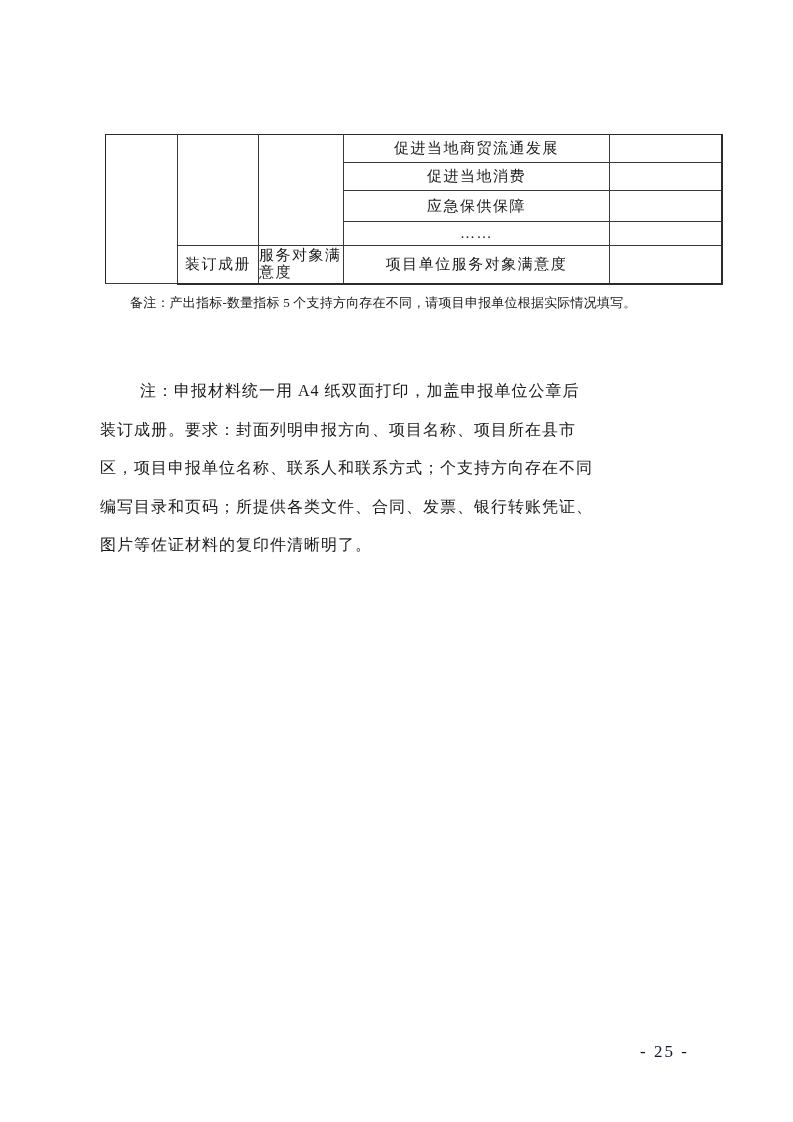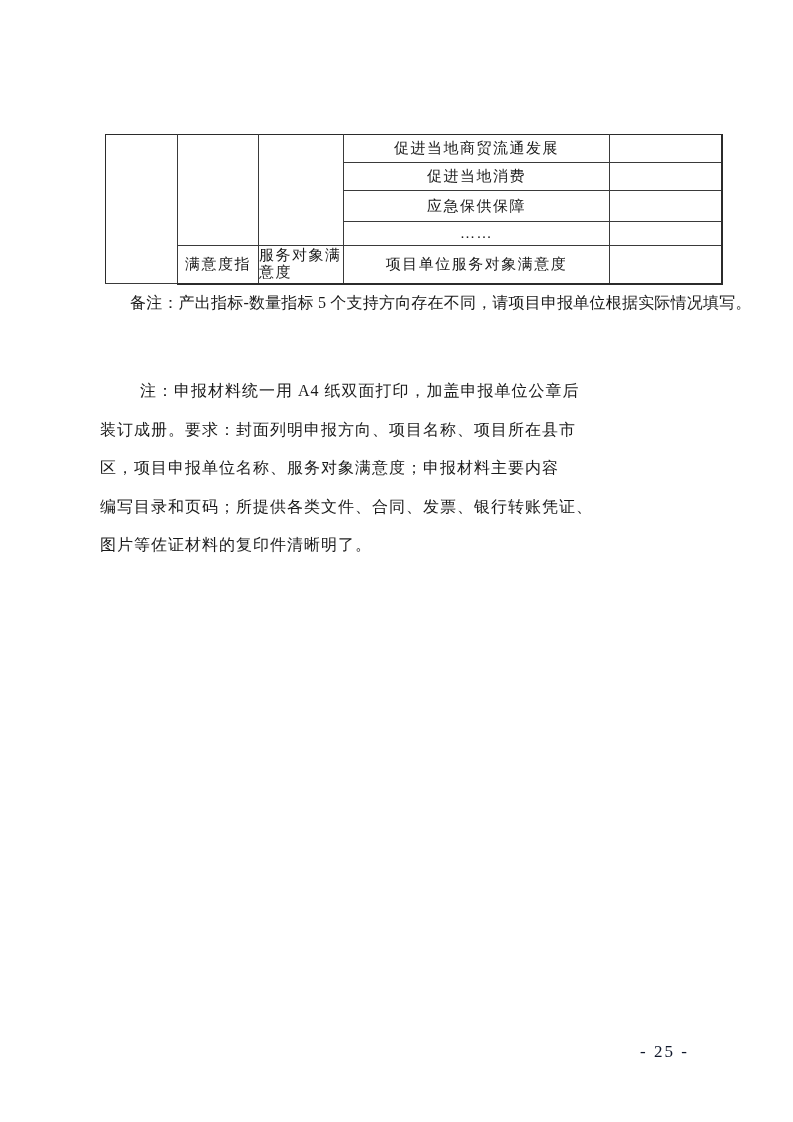--- a/index.html
+++ b/index.html
@@ -53,21 +53,21 @@
   .r5 { height: 38px; }
 
   .dots-cell { padding-left: 34px; }
 
   
   .table-remark {
     position: absolute;
     left: 130px;
     top: 294px;
     width: 560px;
-    font-size: 16px;
+    font-size: 13px;
     letter-spacing: 0.2px;
     line-height: 17px;
     white-space: nowrap;
   }
 
   
   .note-paragraph {
     position: absolute;
     left: 100px;
     top: 362px;
@@ -110,33 +110,33 @@
     </tr>
     <tr class="r3">
       <td class="col-4">应急保供保障</td>
       <td class="col-5"></td>
     </tr>
     <tr class="r4">
       <td class="col-4 dots-cell">……</td>
       <td class="col-5"></td>
     </tr>
     <tr class="r5">
-      <td class="col-2">满意度指</td>
+      <td class="col-2">装订成册</td>
       <td class="col-3">服务对象满意度</td>
       <td class="col-4">项目单位服务对象满意度</td>
       <td class="col-5"></td>
     </tr>
   </tbody>
     </table>
 
   <div class="table-remark">备注：产出指标-数量指标 5 个支持方向存在不同，请项目申报单位根据实际情况填写。</div>
 
   <div class="note-paragraph">
     <div class="note-line first">注：申报材料统一用 A4 纸双面打印，加盖申报单位公章后</div>
     <div class="note-line">装订成册。要求：封面列明申报方向、项目名称、项目所在县市</div>
-    <div class="note-line">区，项目申报单位名称、服务对象满意度；申报材料主要内容</div>
+    <div class="note-line">区，项目申报单位名称、联系人和联系方式；个支持方向存在不同</div>
     <div class="note-line">编写目录和页码；所提供各类文件、合同、发票、银行转账凭证、</div>
     <div class="note-line">图片等佐证材料的复印件清晰明了。</div>
   </div>
 
   <div class="page-number">- 25 -</div>
 
 </div>
 
 </body></html>

